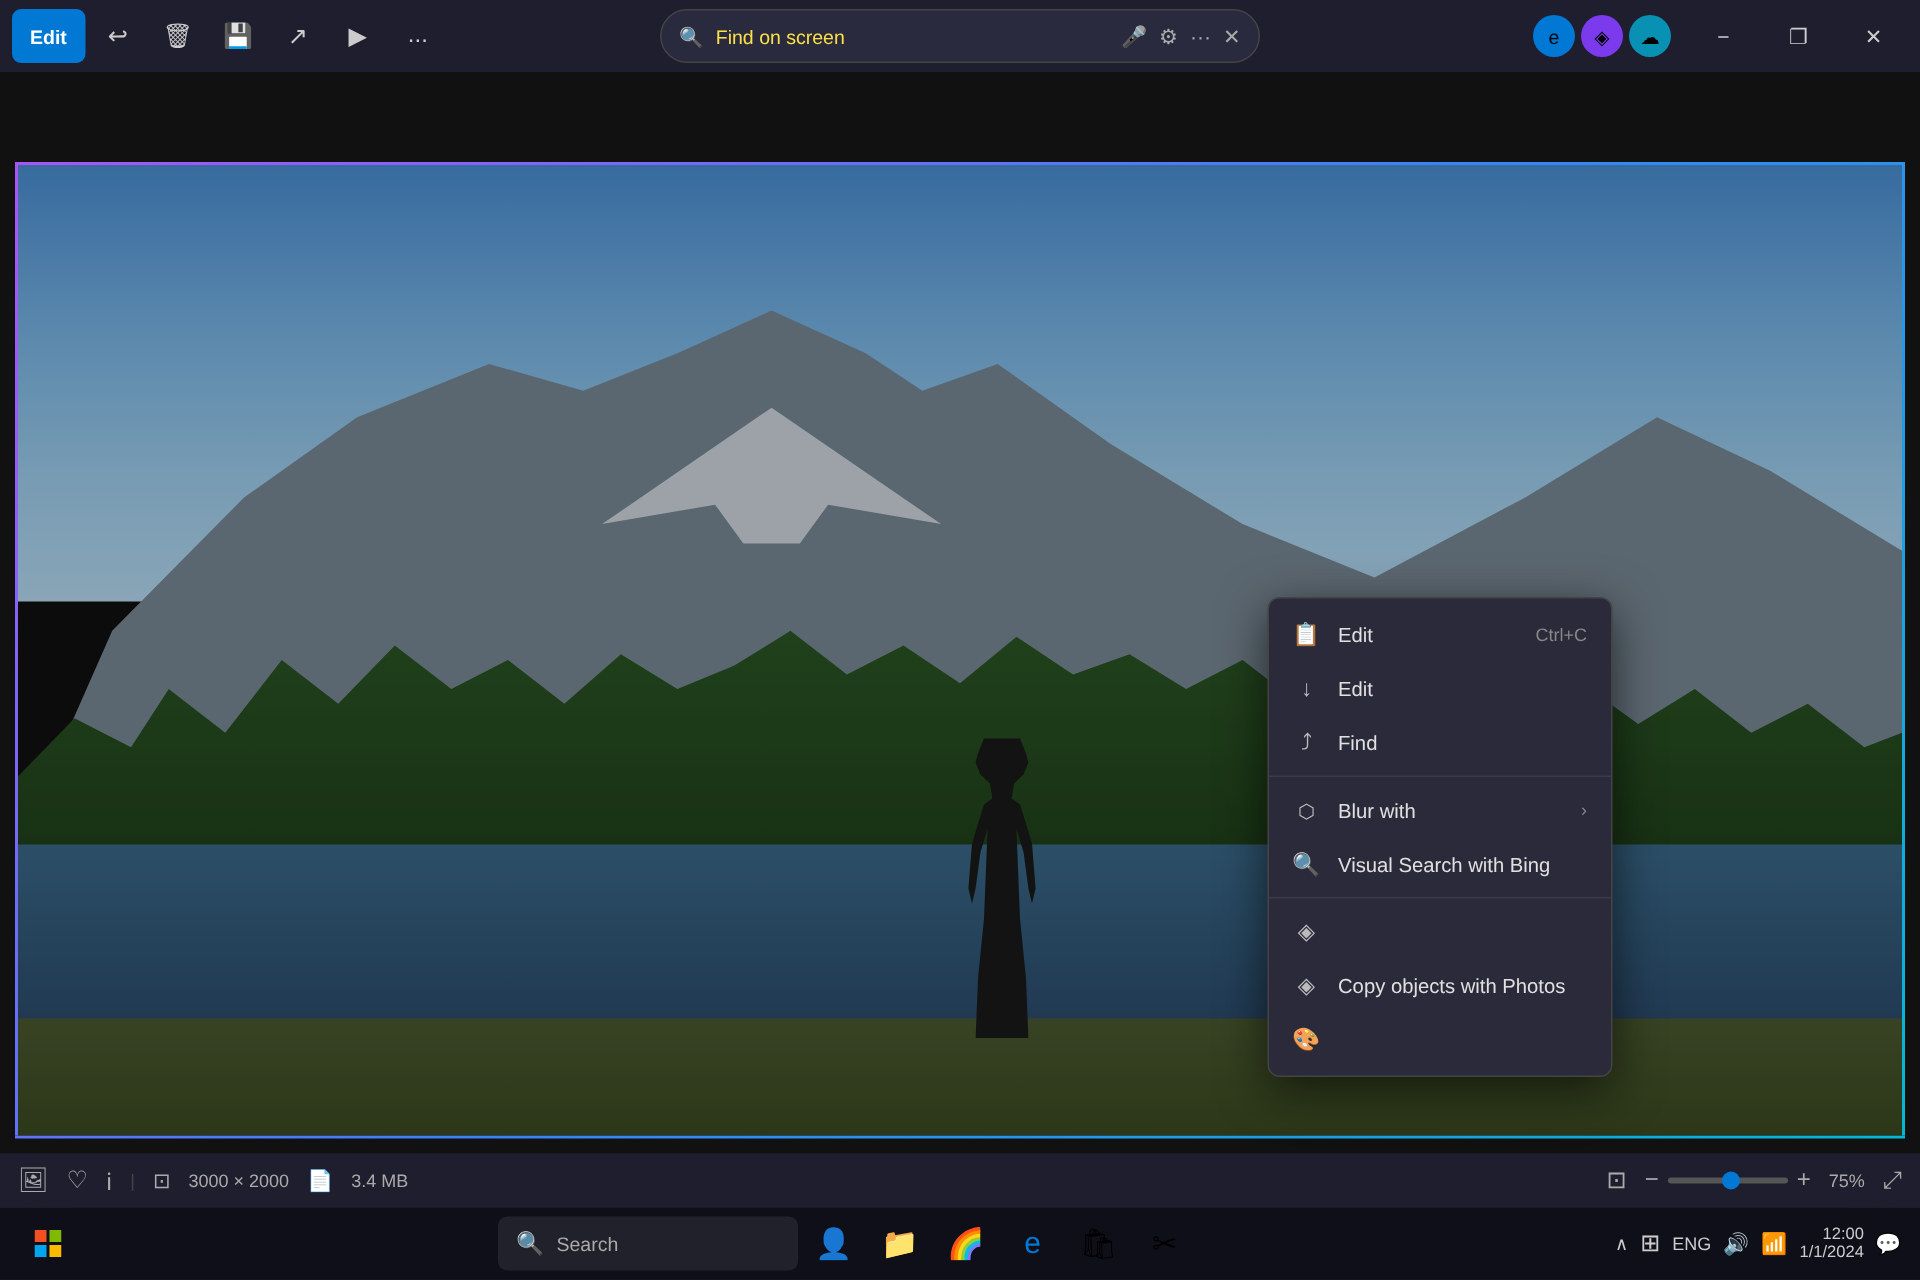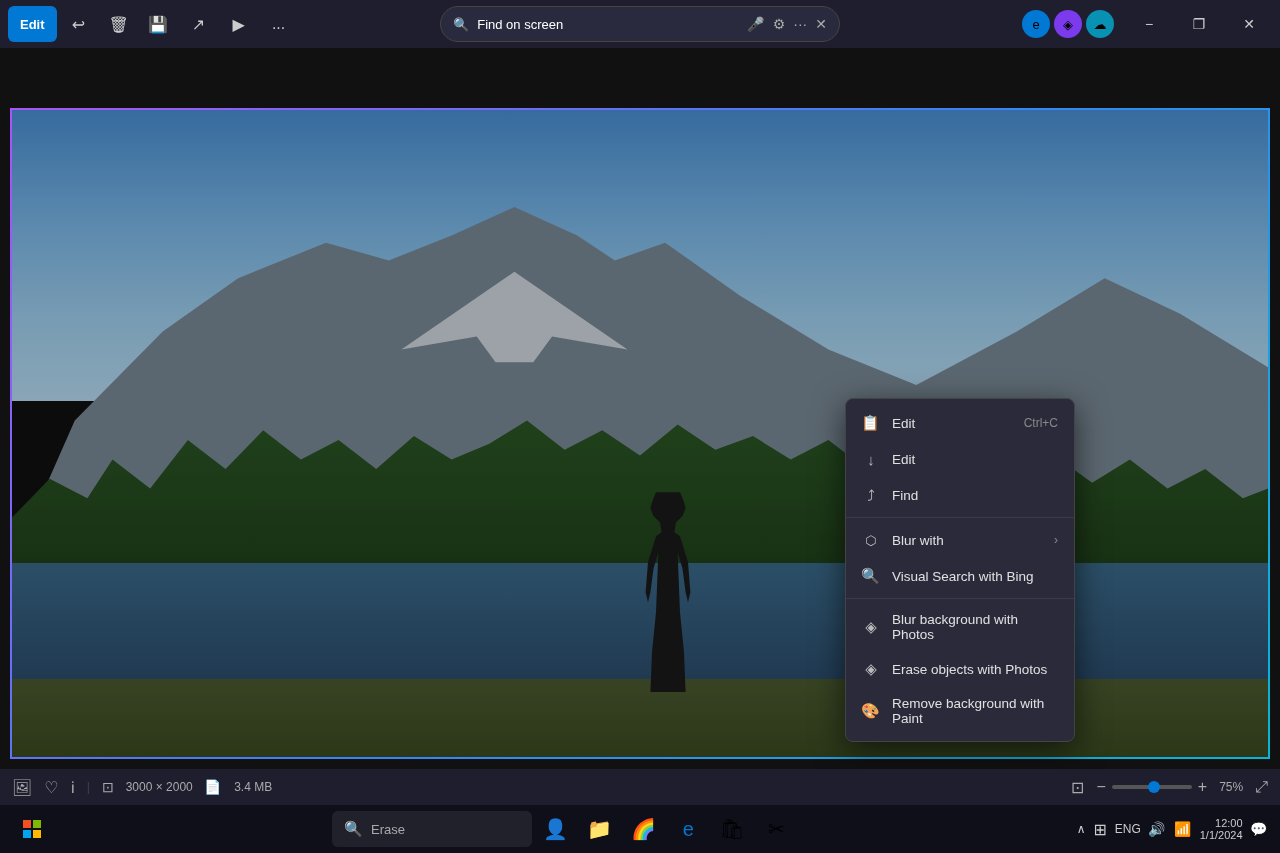--- a/index.html
+++ b/index.html
@@ -410,21 +410,21 @@
     <button class="tb-btn">🗑</button>
     <button class="tb-btn">💾</button>
     <button class="tb-btn">↗</button>
     <button class="tb-btn">▶</button>
     <button class="tb-btn">...</button>
   </div>
 
   <div class="titlebar-center">
     <div class="search-bar">
       <span>🔍</span>
-      <span style="color:#ffffff; font-size:13px;">Find on screen</span>
+      <span style="color:#fde047; font-size:13px;">Find on screen</span>
       <div class="search-bar-icons">
         <span style="font-size:14px;">🎤</span>
         <span style="font-size:14px;">⚙</span>
         <span style="font-size:14px;">···</span>
         <span style="font-size:14px;">✕</span>
       </div>
     </div>
   </div>
 
   <div class="titlebar-right">
@@ -489,31 +489,29 @@
     </div>
 
     <div class="ctx-item">
       <span class="ctx-icon">🔍</span>
       <span>Visual Search with Bing</span>
     </div>
     <div class="ctx-divider"></div>
 
     <div class="ctx-item">
       <span class="ctx-icon ctx-photos-icon">◈</span>
-      <span>Blur background with Photos</span>
     </div>
 
     <div class="ctx-item">
       <span class="ctx-icon ctx-photos-icon">◈</span>
-      <span>Erase objects with Photos</span>
+      <span>Copy objects with Photos</span>
     </div>
 
     <div class="ctx-item">
       <span class="ctx-icon" style="color:#4fc3f7;">🎨</span>
-      <span>Remove background with Paint</span>
     </div>
   </div>
 </div>
 
 <div class="statusbar" style="position: absolute; bottom: 48px; left: 0;">
   <span style="font-size:16px;">🖼</span>
   <span style="font-size:16px;">♡</span>
   <span style="font-size:16px;">ℹ</span>
   <span style="color:#444;">|</span>
   <span style="font-size:14px;">⊡</span>
@@ -541,21 +539,21 @@
           <rect x="0" y="0" width="8" height="8" fill="#f25022"></rect>
           <rect x="10" y="0" width="8" height="8" fill="#7fba00"></rect>
           <rect x="0" y="10" width="8" height="8" fill="#00a4ef"></rect>
           <rect x="10" y="10" width="8" height="8" fill="#ffb900"></rect>
         </svg>
     </div>
   </div>
   <div class="taskbar-center">
     <div class="search-taskbar">
       <span style="font-size:15px; color:#aaa;">🔍</span>
-      <span style="color:#aaa; font-size:13px;">Erase</span>
+      <span style="color:#aaa; font-size:13px;">Search</span>
     </div>
     <div class="tb-icon" style="font-size:20px;">👤</div>
     <div class="tb-icon" style="font-size:20px;">📁</div>
     <div class="tb-icon" style="font-size:20px;">🌈</div>
     <div class="tb-icon" style="font-size:20px; color:#0078d4;">e</div>
     <div class="tb-icon" style="font-size:20px;">🛍</div>
     <div class="tb-icon" style="font-size:20px;">✂</div>
   </div>
   <div class="taskbar-right">
     <div class="system-tray">

